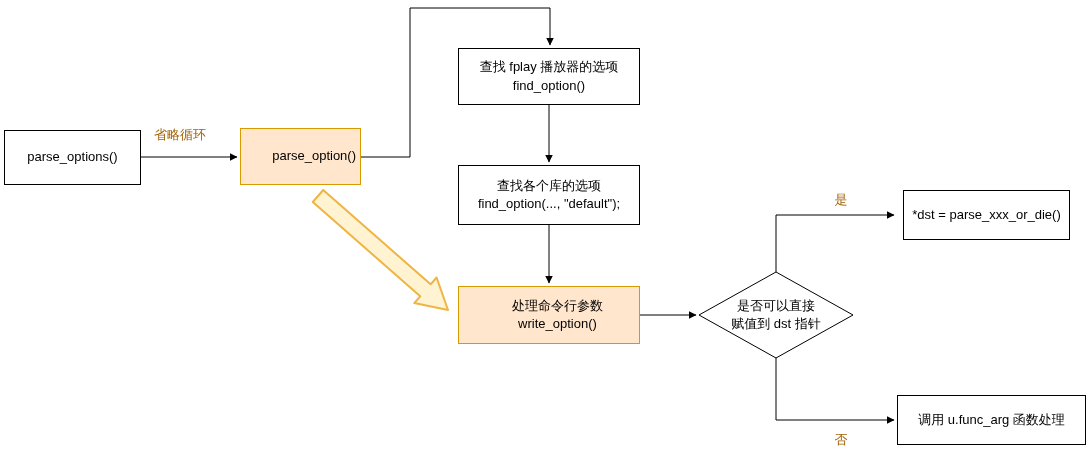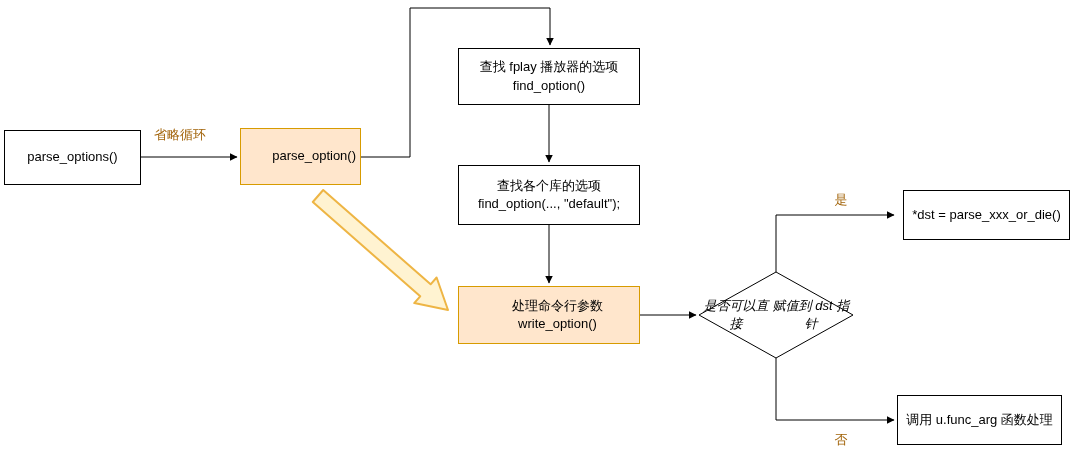--- a/index.html
+++ b/index.html
@@ -27,41 +27,40 @@
     line-height: 1.4;
     padding: 2px 4px;
   }
   .node.highlight {
     background: #ffe6cc;
     border: 1px solid #d79b00;
   }
   .diamond-text {
     position: absolute;
     display: flex;
-    flex-direction: row;
+    flex-direction: column;
     align-items: center;
     justify-content: center;
     text-align: center;
     line-height: 1.4;
-    font-style: italic;
   }
   .edge-label {
     position: absolute;
     color: #a16207;
     text-align: center;
     line-height: 1.2;
   }
   
   #n-parse-options   { left: 4px;   top: 130px; width: 137px; height: 55px; }
   #n-parse-option    { left: 240px; top: 128px; width: 121px; height: 57px; align-items: flex-end; }
   #n-find-fplay      { left: 458px; top: 48px;  width: 182px; height: 57px; }
   #n-find-default    { left: 458px; top: 165px; width: 182px; height: 60px; }
   #n-write-option    { left: 458px; top: 286px; width: 182px; height: 58px; padding-left: 21px; }
   #n-parse-xxx       { left: 897px; top: 190px; width: 167px; height: 50px; margin-left: 6px; }
-  #n-func-arg        { left: 897px; top: 395px; width: 165px; height: 50px; }
+  #n-func-arg        { left: 897px; top: 395px; width: 189px; height: 50px; }
   #n-decision-text   { left: 701px; top: 292px; width: 150px; height: 46px; }
   #lbl-skip-loop     { left: 140px; top: 127px; width: 80px; }
   #lbl-yes           { left: 821px; top: 192px; width: 40px; }
   #lbl-no            { left: 821px; top: 432px; width: 40px; }
 </style>
 </head>
 <body>
 
 <div id="canvas">
 

